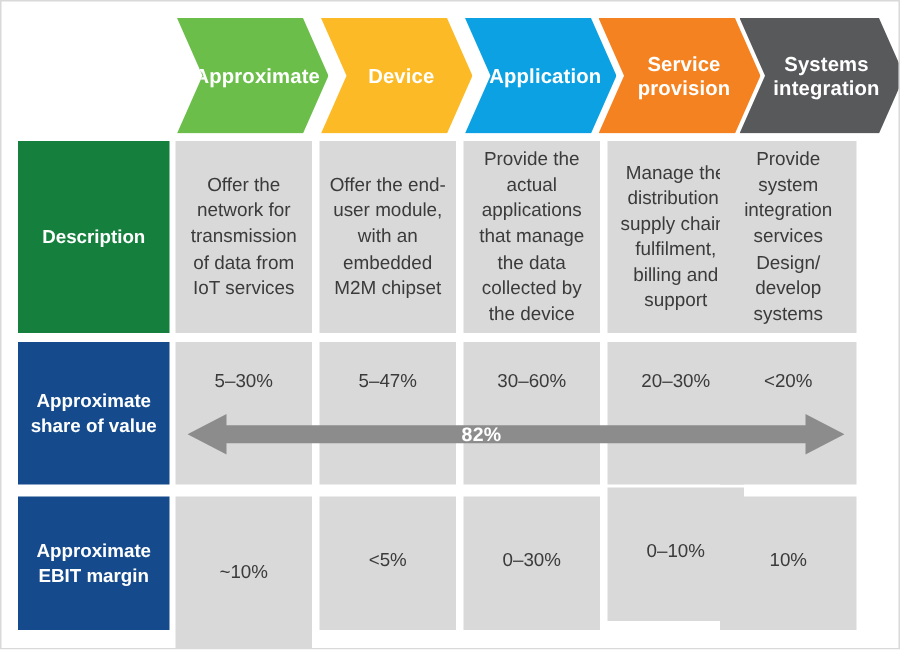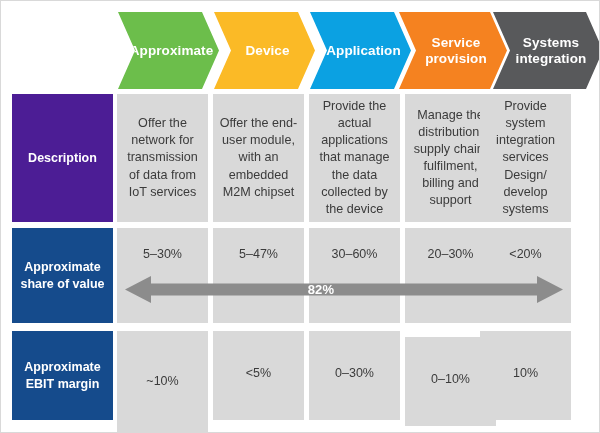--- a/index.html
+++ b/index.html
@@ -143,21 +143,21 @@
       <span class="chevron-label">Application</span>
     </div>
     <div class="chevron" style="left: 281px; width: 108px; background: rgb(245, 130, 32);">
       <span class="chevron-label">Service<br>provision</span>
     </div>
     <div class="chevron" style="left: 375px; width: 110px; background: rgb(88, 89, 91);">
       <span class="chevron-label">Systems<br>integration</span>
     </div>
   </div>
 
-  <div class="row-label" style="top: 93px; height: 128px; background: #4c1d95;">
+  <div class="row-label" style="top: 93px; height: 128px; background: #15803d;">
     <span class="row-label-text">Description</span>
   </div>
   <div class="cell desc" style="left: 116px; top: 93px; width: 91px; height: 128px; background: rgb(217, 217, 217);">
     <span class="cell-text">Offer the network for transmission of data from IoT services</span>
   </div>
   <div class="cell desc" style="left: 212px; top: 93px; width: 91px; height: 128px; background: rgb(217, 217, 217);">
     <span class="cell-text">Offer the end-user module, with an embedded M2M chipset</span>
   </div>
   <div class="cell desc" style="left: 308px; top: 93px; width: 91px; height: 128px; background: rgb(217, 217, 217);">
     <span class="cell-text">Provide the actual applications that manage the data collected by the device</span>
@@ -200,20 +200,20 @@
   </div>
   <div class="cell ebit" style="left: 116px; top: 330px; width: 91px; height: 105px; background: rgb(217, 217, 217);">
     <span class="cell-text">~10%</span>
   </div>
   <div class="cell ebit" style="left: 212px; top: 330px; width: 91px; height: 89px; background: rgb(217, 217, 217);">
     <span class="cell-text">&lt;5%</span>
   </div>
   <div class="cell ebit" style="left: 308px; top: 330px; width: 91px; height: 89px; background: rgb(217, 217, 217);">
     <span class="cell-text">0–30%</span>
   </div>
-  <div class="cell ebit" style="left: 404px; top: 336px; width: 91px; height: 89px; background: rgb(217, 217, 217);">
+  <div class="cell ebit" style="left: 404px; top: 324px; width: 91px; height: 89px; background: rgb(217, 217, 217);">
     <span class="cell-text">0–10%</span>
   </div>
   <div class="cell ebit" style="left: 479px; top: 330px; width: 91px; height: 89px; background: rgb(217, 217, 217);">
     <span class="cell-text">10%</span>
   </div>
 
 </div>
 
 </body></html>

